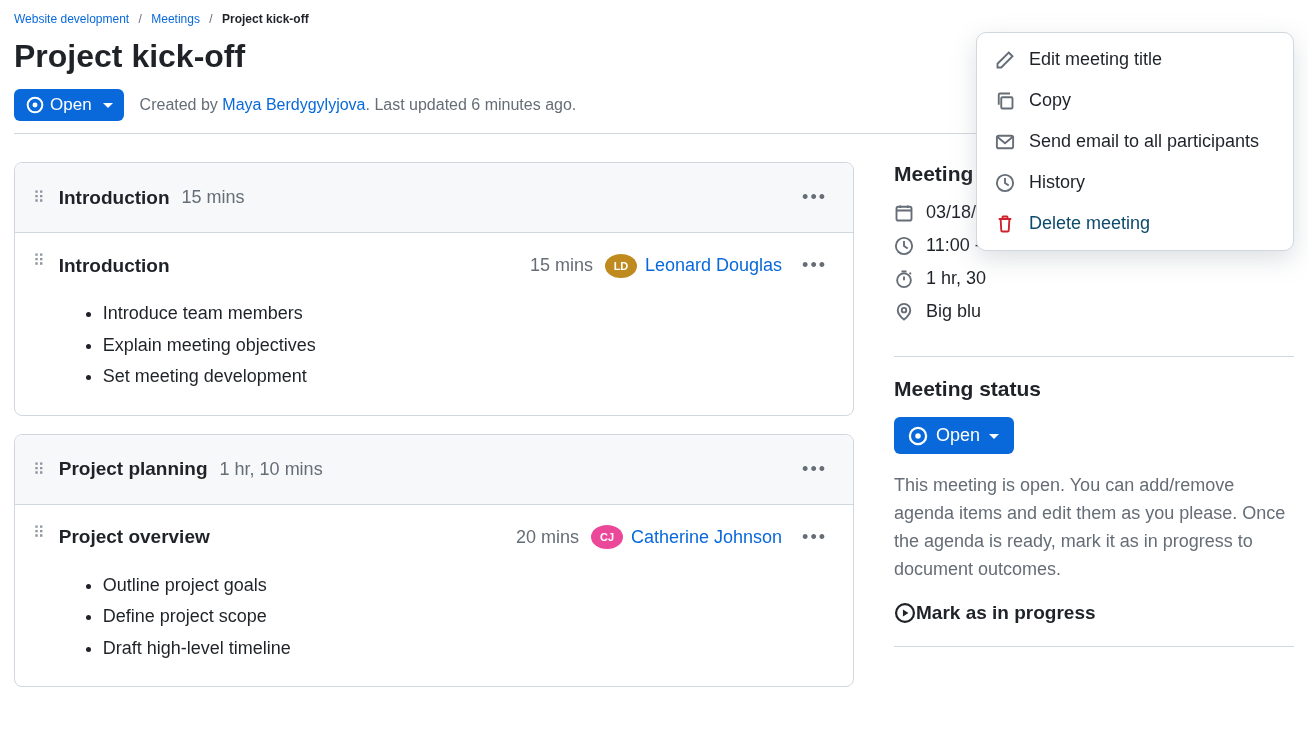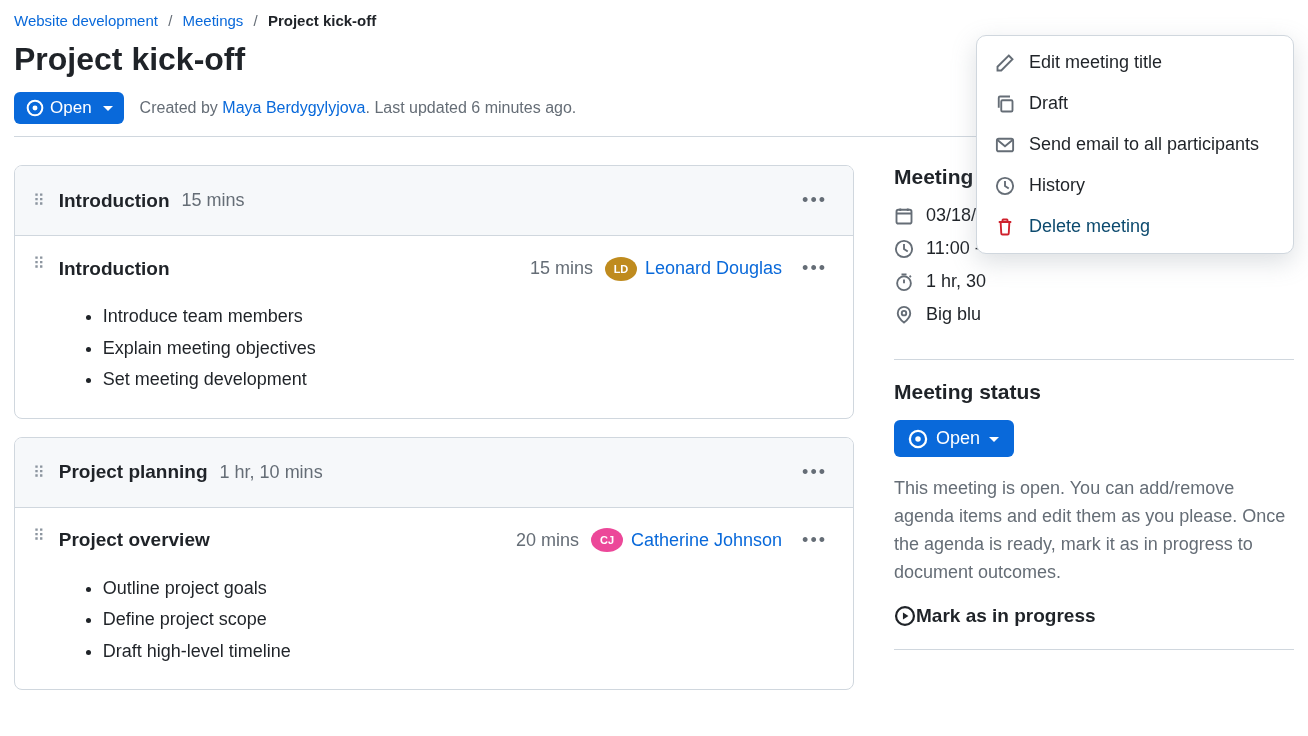--- a/index.html
+++ b/index.html
@@ -3,21 +3,21 @@
 <meta charset="utf-8">
 <style>
 * { box-sizing: border-box; margin: 0; padding: 0; }
 body {
   font-family: -apple-system, BlinkMacSystemFont, "Segoe UI", Helvetica, Arial, sans-serif;
   color: #1f2328;
   background: #fff;
   font-size: 16px;
 }
 .page { padding: 12px 14px 0 14px; max-width: 1308px; }
-.breadcrumb { font-size: 15px; margin-bottom: 12px; }
+.breadcrumb { font-size: 12px; margin-bottom: 12px; }
 .breadcrumb a { color: #0969da; text-decoration: none; }
 .breadcrumb .sep { color: #656d76; margin: 0 6px; }
 .breadcrumb .current { font-weight: 600; color: #1f2328; }
 
 .header-row { display: flex; align-items: flex-start; justify-content: space-between; }
 .page-title { font-size: 32px; font-weight: 600; margin-bottom: 14px; }
 
 .icon-btn-more {
   width: 40px; height: 40px; border-radius: 6px; border: 1px solid #d0d7de;
   background: #f6f8fa; display: flex; align-items: center; justify-content: center;
@@ -208,21 +208,21 @@
           <svg width="20" height="20" viewBox="0 0 16 16" fill="none" stroke="currentColor" stroke-width="1.5">
               <path d="M11 2 L14 5 L5 14 L2 14 L2 11 Z"></path>
             </svg>
           <span>Edit meeting title</span>
         </div>
         <div class="menu-item">
           <svg width="20" height="20" viewBox="0 0 16 16" fill="none" stroke="currentColor" stroke-width="1.5">
               <rect x="5" y="5" width="9" height="9" rx="1"></rect>
               <path d="M3 11 V3 a1 1 0 0 1 1-1 h8"></path>
             </svg>
-          <span>Draft</span>
+          <span>Copy</span>
         </div>
         <div class="menu-item">
           <svg width="20" height="20" viewBox="0 0 16 16" fill="none" stroke="currentColor" stroke-width="1.5">
               <rect x="1.5" y="3" width="13" height="10" rx="1.5"></rect>
               <path d="M2 4 L8 9 L14 4"></path>
             </svg>
           <span>Send email to all participants</span>
         </div>
         <div class="menu-item">
           <svg width="20" height="20" viewBox="0 0 16 16" fill="none" stroke="currentColor" stroke-width="1.5">

